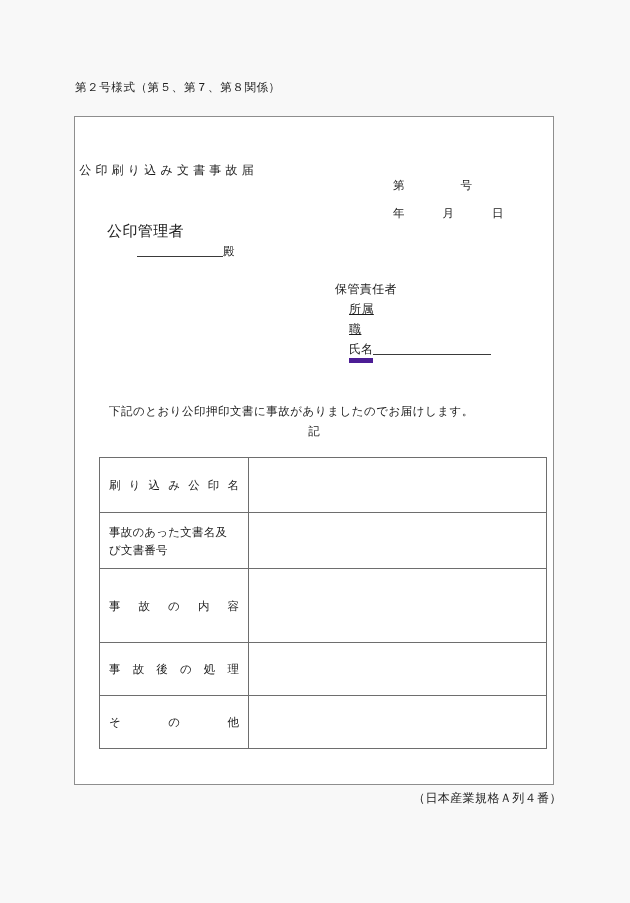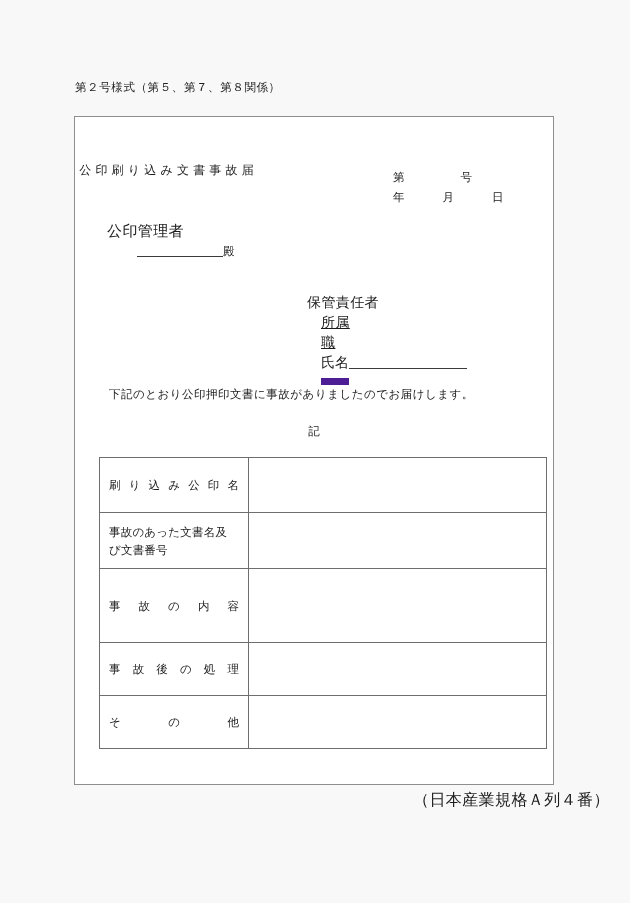--- a/index.html
+++ b/index.html
@@ -56,20 +56,21 @@
   .meta-block {
     position: absolute;
     left: 318px;
     top: 50px;
     font-size: 11.5px;
     line-height: 20px;
   }
   .meta-row {
     display: block;
     white-space: pre;
+    margin-top: 8px;
   }
   .meta-row .gap-wide { display: inline-block; width: 56px; }
   .meta-row .gap-mid  { display: inline-block; width: 38px; }
 
   
   .addressee {
     position: absolute;
     left: 32px;
     top: 105px;
     font-size: 15px;
@@ -86,25 +87,24 @@
     display: inline-block;
     width: 86px;
     border-bottom: 1px solid #3a3a3a;
     height: 13px;
     vertical-align: -2px;
   }
 
   
   .keeper {
     position: absolute;
-    left: 232px;
+    left: 260px;
     top: 162px;
-    font-size: 14px;
+    font-size: 12px;
     line-height: 20px;
-    margin-top: 13px;
   }
   .keeper-heading { display: block; letter-spacing: 0.4px; }
   .keeper-sub {
     display: block;
     padding-left: 14px;
     letter-spacing: 0.4px;
     text-decoration: underline;
   }
   .keeper-name {
     display: block;
@@ -112,35 +112,35 @@
     white-space: nowrap;
   }
   .keeper-name .rule {
     display: inline-block;
     width: 118px;
     border-bottom: 1px solid #3a3a3a;
     height: 13px;
     vertical-align: -2px;
   }
   .keeper-name-label {
-    border-bottom: 7px solid #4c1d95;
-    padding-bottom: 8px;
+    border-bottom: 5px solid #4c1d95;
+    padding-bottom: 2px;
   }
   .keeper-omit {
     display: block;
     padding-left: 66px;
     padding-top: 4px;
     letter-spacing: 0.3px;
   }
 
   
   .statement {
     position: absolute;
     left: 34px;
-    top: 270px;
+    top: 287px;
     font-size: 11.5px;
     letter-spacing: 0.5px;
     white-space: nowrap;
   }
 
   
   .ki-marker {
     position: absolute;
     left: 0;
     top: 307px;
@@ -181,21 +181,21 @@
   }
   .spread > span { display: inline-block; }
 
   .wrap-label { display: block; letter-spacing: 0.2px; }
 
   
   .footer-note {
     position: absolute;
     left: 413px;
     top: 790px;
-    font-size: 16px;
+    font-size: 12px;
     letter-spacing: 0.4px;
     white-space: nowrap;
   }
 </style>
 </head>
 <body>
 
 <div class="form-no">第２号様式（第５、第７、第８関係）</div>
 
 <div class="page-frame">

